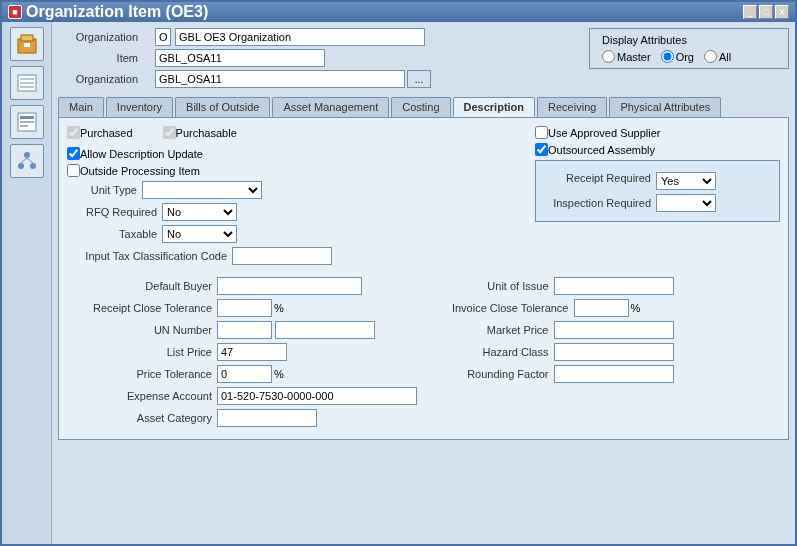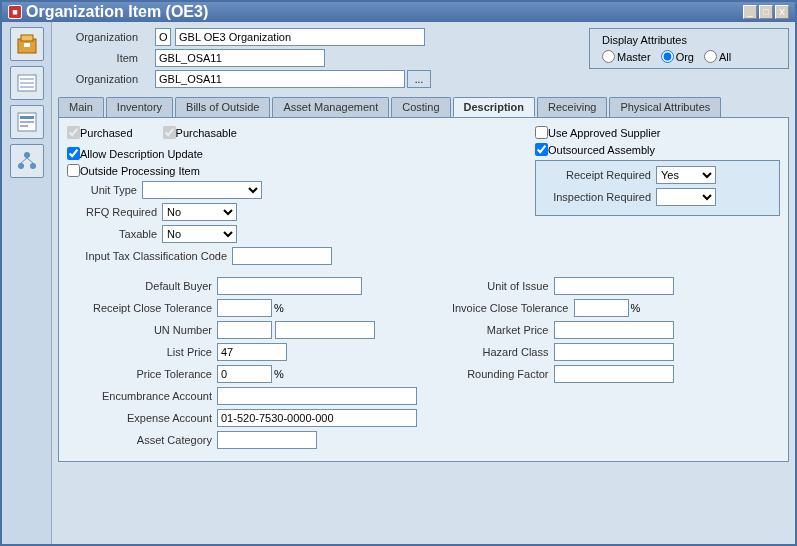--- a/index.html
+++ b/index.html
@@ -198,21 +198,21 @@
               <input type="checkbox" style="">
               <span>Use Approved Supplier</span>
             </div>
             <div class="checkbox-row">
               <input type="checkbox" checked="" style="">
               <span>Outsourced Assembly</span>
             </div>
             <div class="invoice-matching">
               <div class="field-row">
                 <span class="field-label" style="width:110px;text-align:right;margin-right:5px;">Receipt Required</span>
-                <select class="select-input" style="width:60px;">
+                <select class="select-input" style="width:60px;margin-top:6px;">
                   <option>Yes</option>
                   <option>No</option>
                 </select>
               </div>
               <div class="field-row">
                 <span class="field-label" style="width:110px;text-align:right;margin-right:5px;">Inspection Required</span>
                 <select class="select-input" style="width:60px;">
                   <option value=""></option>
                   <option>Yes</option>
                   <option>No</option>
@@ -242,24 +242,20 @@
             <div class="bf-row">
               <span class="bf-label">List Price</span>
               <input class="bf-input" style="width: 70px;" type="text" value="47">
             </div>
             <div class="bf-row">
               <span class="bf-label">Price Tolerance</span>
               <input class="bf-input" style="width: 55px;" type="text" value="0">
               <span class="percent-sign"> %</span>
             </div>
             <div class="bf-row">
-              <span class="bf-label">Encumbrance Account</span>
-              <input class="bf-input" style="width: 200px;" type="text">
-            </div>
-            <div class="bf-row">
               <span class="bf-label">Expense Account</span>
               <input class="bf-input" style="width: 200px;" type="text" value="01-520-7530-0000-000">
             </div>
             <div class="bf-row">
               <span class="bf-label">Asset Category</span>
               <input class="bf-input" style="width: 100px;" type="text">
             </div>
           </div>
 
           <div style="flex:1;">

